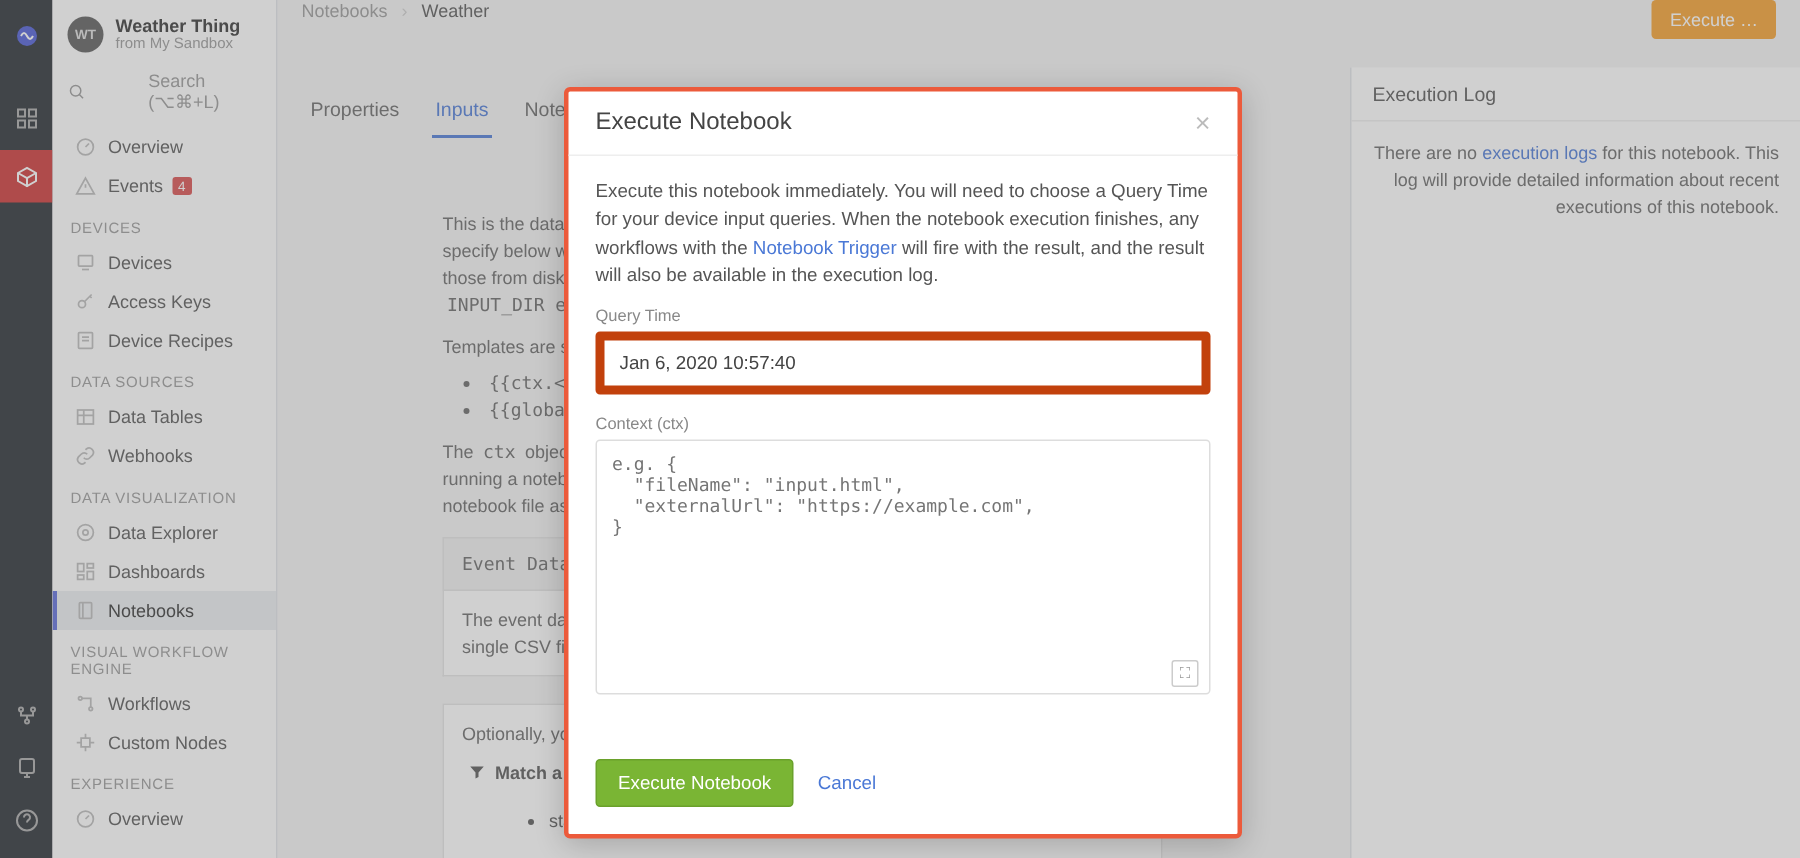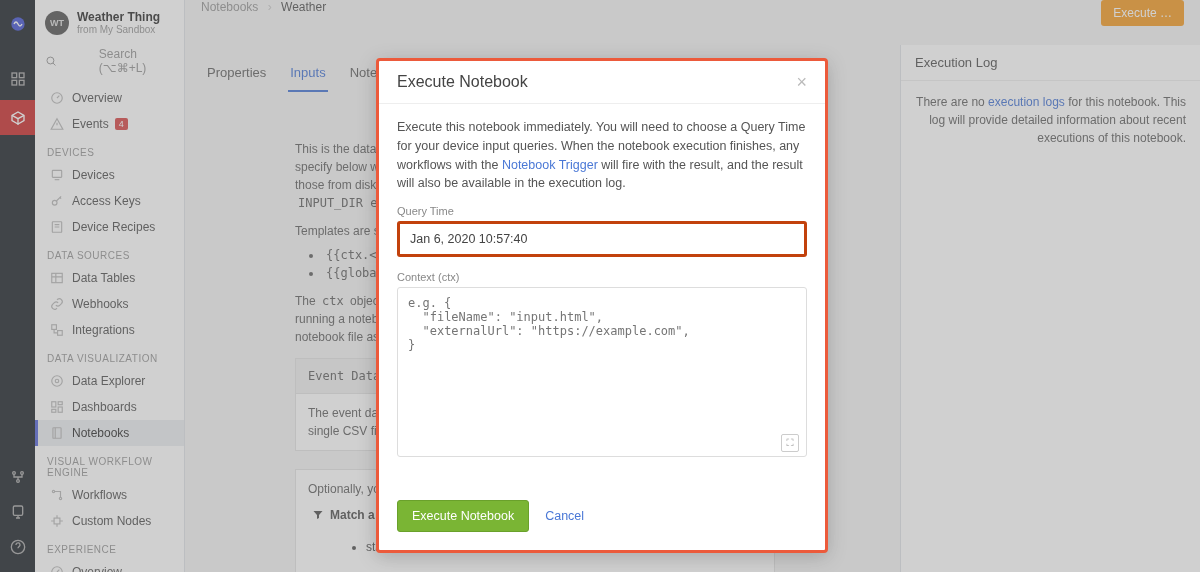--- a/index.html
+++ b/index.html
@@ -60,21 +60,21 @@
 
 .dim { position:absolute; inset:0; background:rgba(120,120,120,0.35);}
 .modal-wrap { position:absolute; left:376px; top:22px; width:452px; border:3px solid #ec5a3b; border-radius:4px; background:#fff; box-shadow:0 4px 20px rgba(0,0,0,0.2); z-index:50;margin-top:36px;}
 .modal-head { padding:12px 18px; border-bottom:1px solid #eee; display:flex; justify-content:space-between; align-items:center;}
 .modal-head h3 { font-size:16px; font-weight:500; color:#444;}
 .modal-head .close { color:#bbb; font-size:18px; cursor:pointer; line-height:1;}
 .modal-body { padding:14px 18px 8px 18px;}
 .modal-desc { font-size:12.5px; color:#555; line-height:1.5; margin-bottom:12px;}
 .modal-desc a { color:#4a78d6; text-decoration:none;}
 .form-label { font-size:11px; color:#888; margin-bottom:4px;}
-.form-input { width:100%; border:3px solid #c2410c; border-radius:3px; padding:8px 10px; font-size:12.5px; color:#444; margin-bottom:14px;}
+.form-input { width:100%; border:6px solid #c2410c; border-radius:3px; padding:8px 10px; font-size:12.5px; color:#444; margin-bottom:14px;}
 .form-textarea { width:100%; height:170px; border:1px solid #ddd; border-radius:3px; padding:8px 10px; font-family:monospace; font-size:12px; color:#aaa; resize:none; position:relative;}
 .ta-wrap { position:relative; margin-bottom:20px;}
 .expand-btn { position:absolute; right:8px; bottom:8px; width:18px; height:18px; border:1px solid #ccc; border-radius:2px; display:flex; align-items:center; justify-content:center; color:#999; font-size:10px; background:#fff; cursor:pointer;}
 .modal-foot { padding:12px 18px 18px 18px; display:flex; gap:16px; align-items:center;}
 .btn-exec { background:#7ab534; color:#fff; border:1px solid #6aa12b; padding:8px 14px; border-radius:3px; font-size:12.5px; font-weight:500; cursor:pointer;}
 .link-cancel { color:#4a78d6; font-size:12.5px; cursor:pointer;}
 .list-icon { position:absolute; right:14px; top:62px; color:#999;}
 .list-icon svg{width:14px;height:14px;}
 </style>
 </head>
@@ -186,28 +186,20 @@
         <rect x="3" y="4" width="18" height="16"></rect>
         <path d="M3 10h18M10 4v16"></path>
       </svg>
       <span>Data Tables</span>
     </div>
   <div class="sb-item">
       <svg viewBox="0 0 24 24" fill="none" stroke="currentColor" stroke-width="2">
         <path d="M10 14a5 5 0 007 0l3-3a5 5 0 00-7-7l-1 1M14 10a5 5 0 00-7 0l-3 3a5 5 0 007 7l1-1"></path>
       </svg>
       <span>Webhooks</span>
-    </div>
-  <div class="sb-item">
-      <svg viewBox="0 0 24 24" fill="none" stroke="currentColor" stroke-width="2">
-        <rect x="3" y="3" width="8" height="8"></rect>
-        <rect x="13" y="13" width="8" height="8"></rect>
-        <path d="M7 11v6h6"></path>
-      </svg>
-      <span>Integrations</span>
     </div>
 
   <div class="sb-section-title">DATA VISUALIZATION</div>
   <div class="sb-item">
       <svg viewBox="0 0 24 24" fill="none" stroke="currentColor" stroke-width="2">
         <circle cx="12" cy="12" r="9"></circle>
         <circle cx="12" cy="12" r="3"></circle>
       </svg>
       <span>Data Explorer</span>
     </div>

